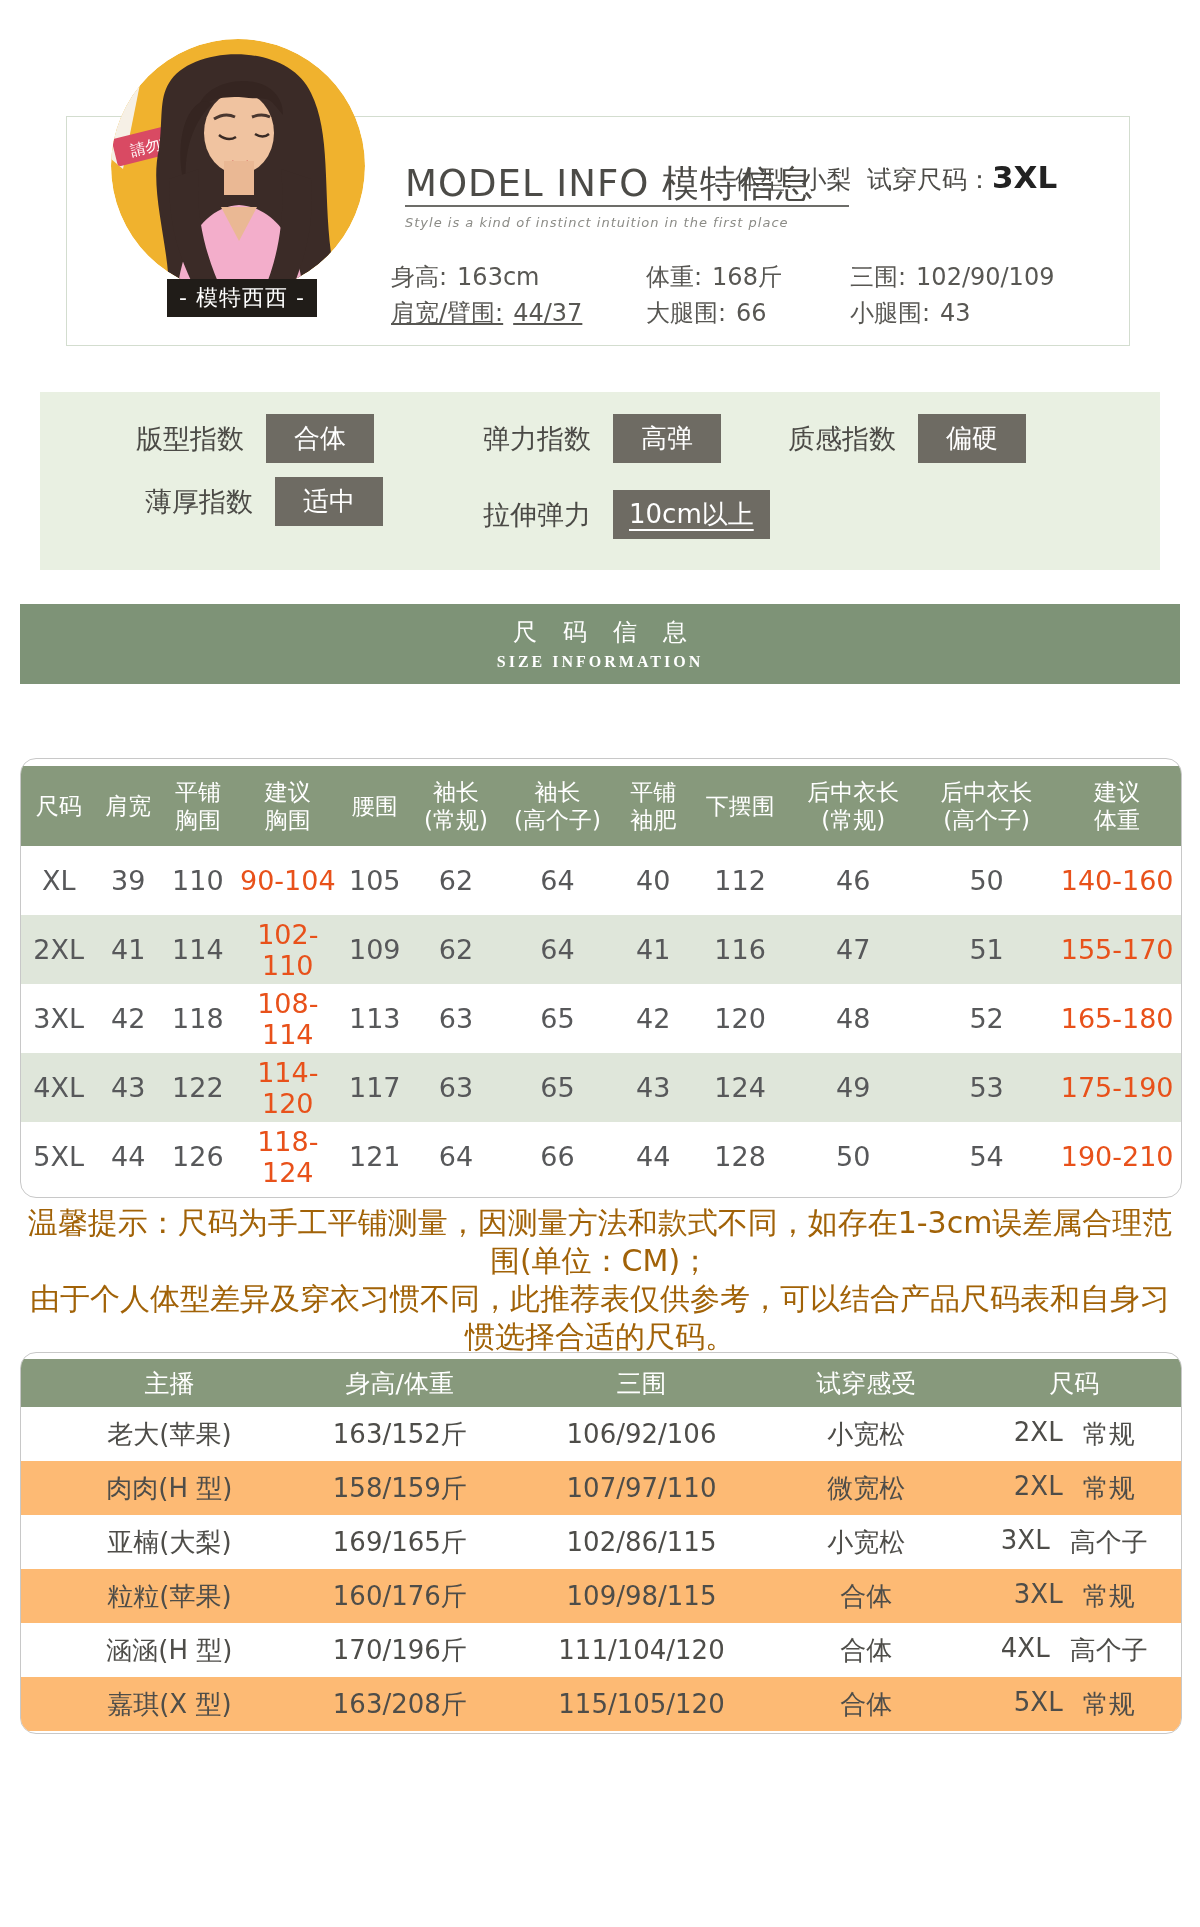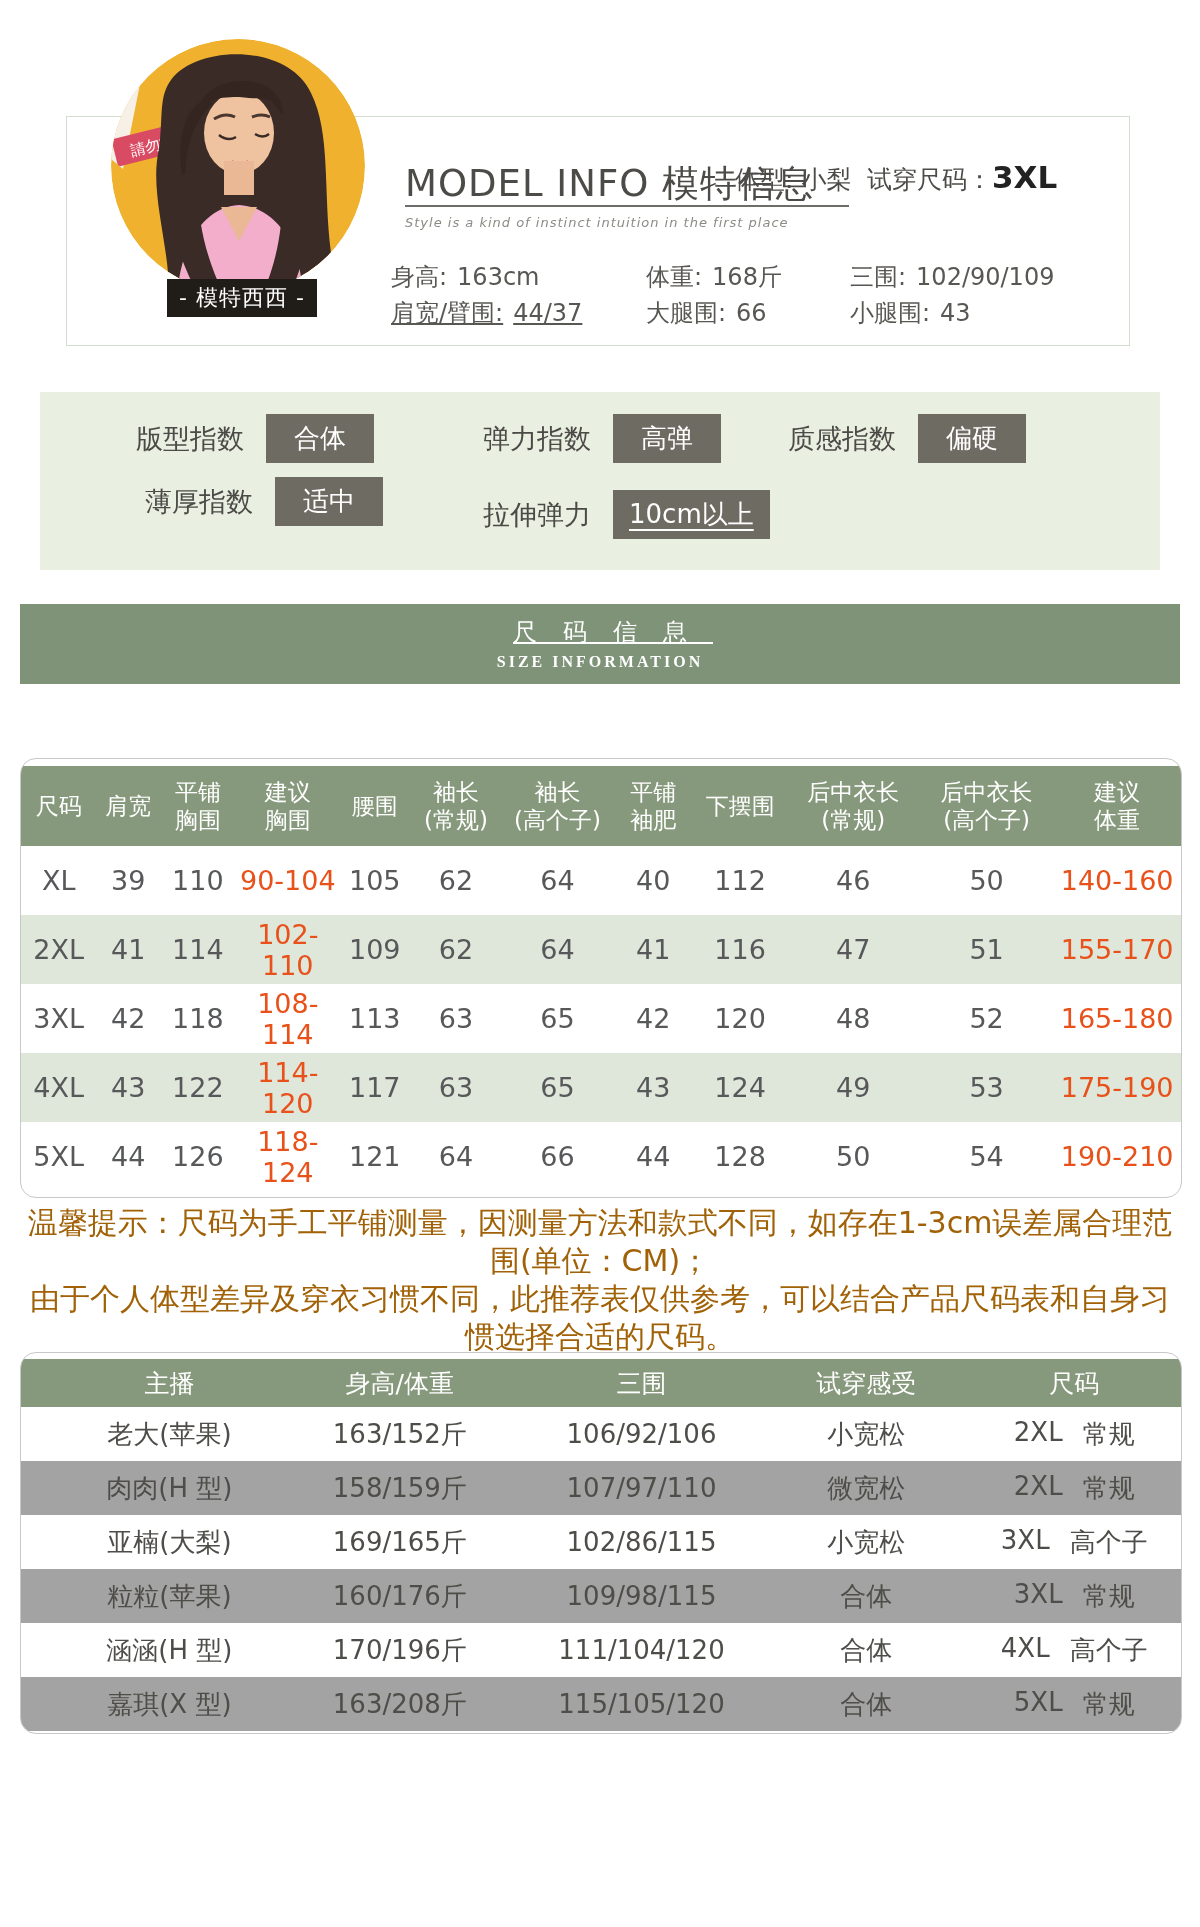--- a/index.html
+++ b/index.html
@@ -33,21 +33,21 @@
   .index-item:nth-of-type(2){left:443px;top:22px;}
   .index-item:nth-of-type(3){left:748px;top:22px;}
   .index-item:nth-of-type(4){left:96px;top:85px;margin-left:9px;}
   .index-item:nth-of-type(5){left:443px;top:98px;}
   .index-label{font-size:27px;color:#4b4a46;}
   .index-badge{background:#6e6b63;color:#fff;font-size:26px;padding:7px 16px;min-width:76px;text-align:center;}
   .index-badge[data-underline="true"]{text-decoration:underline;text-underline-offset:6px;text-decoration-thickness:2px;}
 
   
   .banner{position:absolute;left:20px;top:604px;width:1160px;height:80px;background:#7e9377;color:#fff;text-align:center;}
-  .banner-cn{padding-top:12px;font-size:24px;letter-spacing:26px;padding-left:26px;text-decoration:underline;}
+  .banner-cn{padding-top:12px;font-size:24px;letter-spacing:26px;padding-left:26px;}
   .banner-en{margin-top:5px;font-family:"Liberation Serif","DejaVu Serif",serif;font-weight:bold;font-size:16px;letter-spacing:3px;}
 
   
   .size-box{position:absolute;left:20px;top:758px;width:1160px;height:438px;border:1px solid #c8c8c8;border-radius:16px;overflow:hidden;background:#fff;}
   .size-header{display:flex;height:80px;background:#87997c;margin-top:7px;align-items:center;}
   .hc{display:flex;flex-direction:column;justify-content:center;align-items:center;color:#fff;font-size:23px;line-height:28px;text-align:center;}
   .hc span:empty{display:none;}
   .size-rows .size-row{display:flex;height:69px;align-items:center;font-size:27px;color:#57585a;}
   .size-rows .size-row.alt{background:#dfe6da;}
   .size-row .c{text-align:center;}
@@ -66,21 +66,21 @@
   .size-row .c:nth-of-type(4),.size-row .c:nth-of-type(12){color:#e8511a;}
 
   
   .notice{position:absolute;left:20px;top:1204px;width:1160px;text-align:center;color:#a16207;font-size:30px;line-height:38px;font-weight:500;}
 
   
   .fit-box{position:absolute;left:20px;top:1352px;width:1160px;height:380px;border:1px solid #c8c8c8;border-radius:16px;overflow:hidden;background:#fff;}
   .fit-header{display:flex;height:48px;background:#87997c;margin-top:6px;align-items:center;}
   .fh{color:#fff;font-size:25px;text-align:center;}
   .fit-rows .fit-row{display:flex;height:54px;align-items:center;font-size:26px;color:#4e4d49;}
-  .fit-rows .fit-row.alt{background:#a3a3a3;}
+  .fit-rows .fit-row.alt{background:#fdba74;}
   .fr{text-align:center;}
   .fh:nth-of-type(1),.fr:nth-of-type(1){width:20%;margin-left:36px;}
   .fh:nth-of-type(2),.fr:nth-of-type(2){width:21%;}
   .fh:nth-of-type(3),.fr:nth-of-type(3){width:22%;}
   .fh:nth-of-type(4),.fr:nth-of-type(4){width:18%;}
   .fh:nth-of-type(5),.fr:nth-of-type(5){width:19%;}
   .fr-size-wrap{display:flex;justify-content:center;gap:20px;}
   .fr .size-val{font-weight:500;}
 </style>
 </head>

